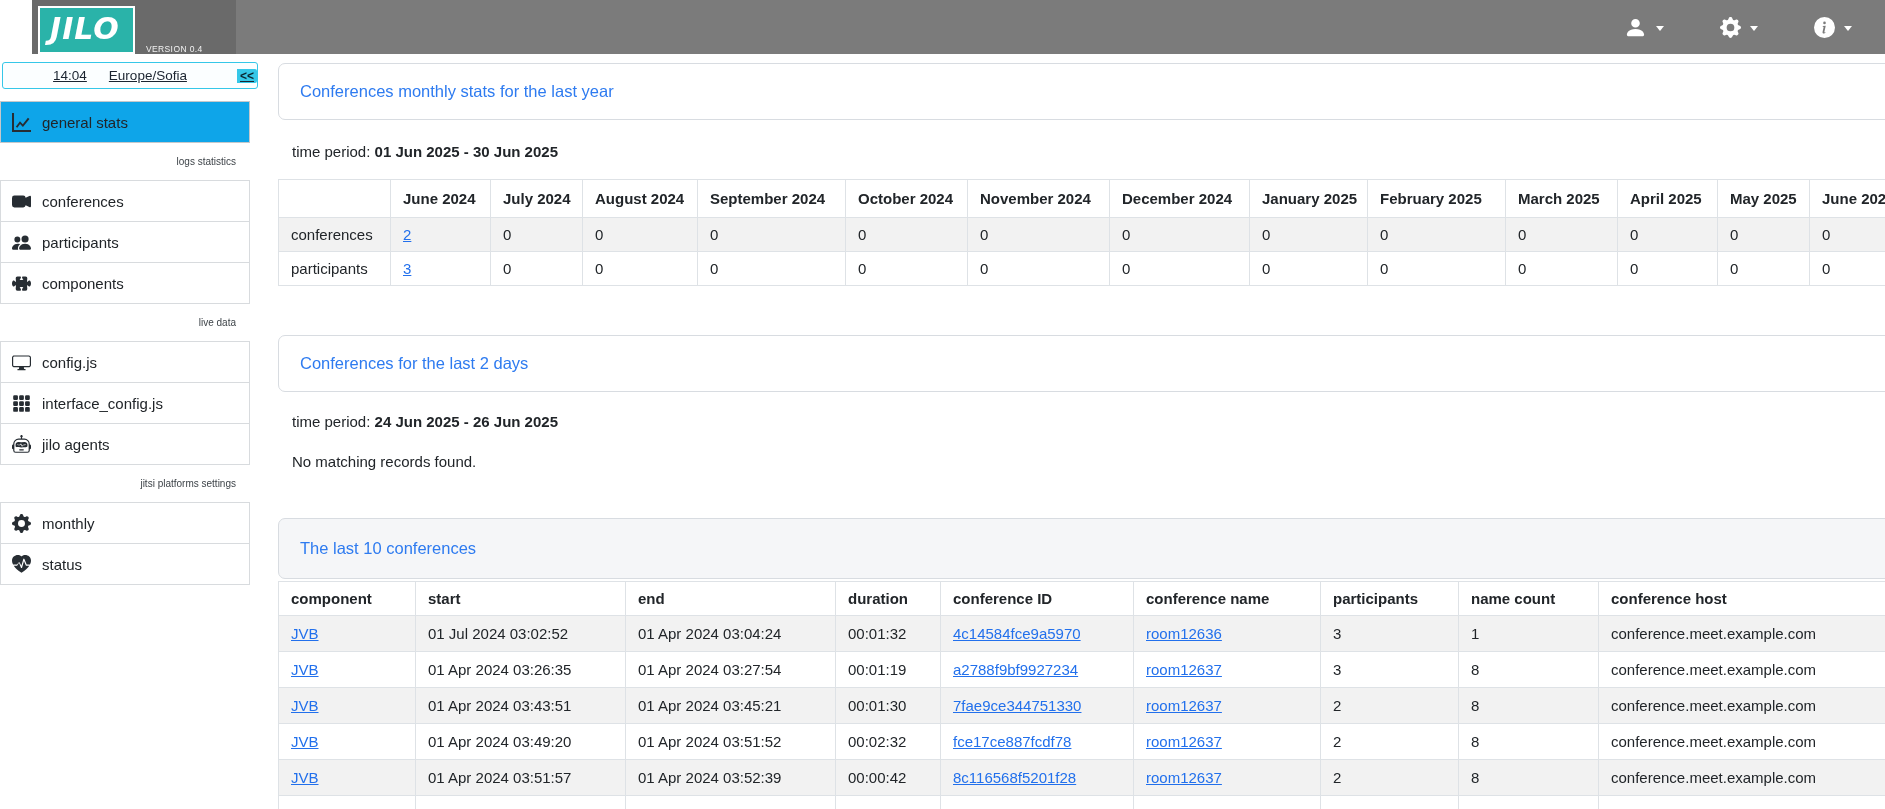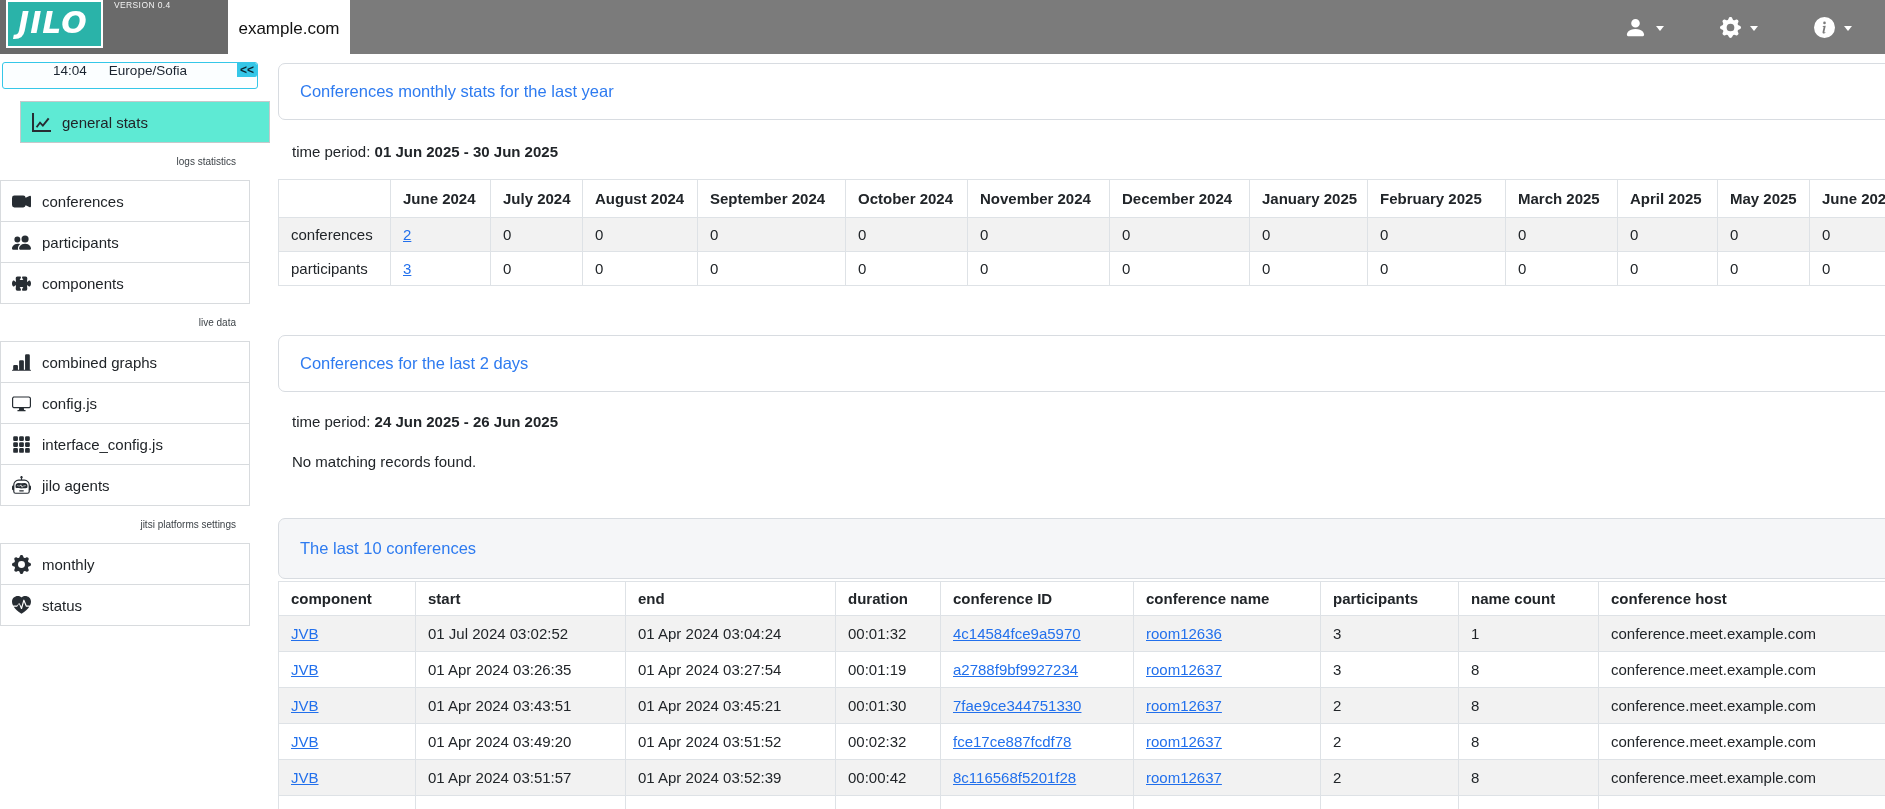--- a/index.html
+++ b/index.html
@@ -2,47 +2,47 @@
 <html><head>
 <meta charset="utf-8">
 <style>
   * { margin:0; padding:0; box-sizing:border-box; }
   html,body { width:1885px; height:809px; overflow:hidden; background:#fff;
     font-family:"Liberation Sans","DejaVu Sans",sans-serif; color:#212529; }
   #app { position:relative; width:1885px; height:809px; background:#fff; overflow:hidden; }
 
   
   .topbar { position:absolute; top:0; left:0; width:100%; height:54px; display:flex; }
-  .tb-left { width:228px; height:54px; background:#6a6a6a; display:flex; align-items:flex-start; flex:none; }
+  .tb-left { width:204px; height:54px; background:#6a6a6a; display:flex; align-items:flex-end; flex:none;margin-left:32px; }
   .logo { margin-left:6px; background:#2ab3a9; border:2px solid #fff; color:#fff;
     font-style:italic; font-weight:800; font-size:30px; line-height:40px; padding:1px 13px 3px 10px;
     font-family:"DejaVu Sans","Liberation Sans",sans-serif; letter-spacing:1px; }
   .version { color:#f2f2f2; font-size:8.5px; margin-left:11px; letter-spacing:.4px; }
   .tab { flex:none; width:122px; margin-top:3px; height:51px; background:#fff; color:#111;
     border-radius:5px 5px 0 0; display:flex; align-items:center; justify-content:center; font-size:17px; cursor:default; }
   .tb-rest { flex:1; height:54px; background:#7b7b7b; display:flex; align-items:center;
     justify-content:flex-end; gap:56px; padding-right:33px; }
   .icon-group { display:flex; align-items:center; gap:9px; cursor:pointer; }
   .icon-group svg { fill:#fff; display:block; }
   .caret { width:0; height:0; border-left:4.5px solid transparent; border-right:4.5px solid transparent;
     border-top:5.5px solid #fff; margin-top:3px; }
 
   
   .sidebar { position:absolute; top:54px; left:0; width:260px; }
   .clock-bar { margin:8px 0 0 2px; width:256px; height:27px; border:1px solid #35c7e8; border-radius:3px;
-    background:#fbfeff; display:flex; align-items:flex-start; font-size:13.5px; color:#1b2430; overflow:hidden; }
+    background:#fbfeff; display:flex; align-items:center; font-size:13.5px; color:#1b2430; overflow:hidden;text-decoration:underline; }
   .clock-text { flex:1; display:flex; align-items:center; justify-content:center; }
   .clock-text .tz { margin-left:22px; }
   .collapse-btn { width:20px; background:#35c7e8; color:#0b2530; display:flex; align-items:center;
     justify-content:center; font-weight:700; font-size:12px; cursor:pointer; border-radius:0 2px 2px 0; }
   .menu { margin-top:12px; }
   .menu-item { width:250px; height:42px; background:#fff; border:1px solid #d8dbde; margin-top:-1px;
     display:flex; align-items:center; gap:11px; padding-left:11px; font-size:15px; color:#212529; cursor:pointer; }
   .menu-item:first-child { margin-top:0; }
-  .menu-item.active { background:#5eead4; border-color:#c5c8cb; position:relative; z-index:1;margin-left:20px; }
+  .menu-item.active { background:#0ea5e9; border-color:#c5c8cb; position:relative; z-index:1; }
   .menu-item svg { fill:#272d33; flex:none; display:block; }
   .section-label { width:250px; height:38px; line-height:38px; text-align:right; padding-right:14px;
     font-size:10px; color:#3d4348; }
 
   
   .main { position:absolute; top:54px; left:278px; width:1680px; }
   .card-head { border:1px solid #d8dce1; border-radius:7px; padding:18px 21px; background:#fff; }
   .card-head h2 { font-size:16.5px; font-weight:400; color:#2e7bf0; line-height:19px; }
   .card-head.gray { background:#f5f6f8; padding:20px 21px; }
   .mt-card1 { margin-top:9px; }
@@ -69,21 +69,20 @@
 </head>
 <body>
 
 <div id="app">
 
   <header class="topbar">
     <div class="tb-left">
       <div class="logo">JILO</div>
       <div class="version">VERSION 0.4</div>
     </div>
-    <div class="tab">example.com</div>
     <div class="tb-rest">
       <div class="icon-group">
         <svg width="23" height="23" viewBox="0 0 16 16">
             <path d="M3 14s-1 0-1-1 1-4 6-4 6 3 6 4-1 1-1 1H3zm5-6a3 3 0 1 0 0-6 3 3 0 0 0 0 6z"></path>
           </svg>
         <span class="caret"></span>
       </div>
       <div class="icon-group">
         <svg width="21" height="21" viewBox="0 0 16 16">
             <path d="M9.405 1.05c-.413-1.4-2.397-1.4-2.81 0l-.1.34a1.464 1.464 0 0 1-2.105.872l-.31-.17c-1.283-.698-2.686.705-1.987 1.987l.169.311c.446.82.023 1.841-.872 2.105l-.34.1c-1.4.413-1.4 2.397 0 2.81l.34.1a1.464 1.464 0 0 1 .872 2.105l-.17.31c-.698 1.283.705 2.686 1.987 1.987l.311-.169a1.464 1.464 0 0 1 2.105.872l.1.34c.413 1.4 2.397 1.4 2.81 0l.1-.34a1.464 1.464 0 0 1 2.105-.872l.31.17c1.283.698 2.686-.705 1.987-1.987l-.169-.311a1.464 1.464 0 0 1 .872-2.105l.34-.1c1.4-.413 1.4-2.397 0-2.81l-.34-.1a1.464 1.464 0 0 1-.872-2.105l.17-.31c.698-1.283-.705-2.686-1.987-1.987l-.311.169a1.464 1.464 0 0 1-2.105-.872l-.1-.34zM8 10.93a2.929 2.929 0 1 1 0-5.86 2.929 2.929 0 0 1 0 5.858z"></path>
@@ -133,26 +132,20 @@
       </div>
       <div class="menu-item">
         <svg width="19" height="19" viewBox="0 0 16 16">
             <path d="M3.112 3.645A1.5 1.5 0 0 1 4.605 2H7a.5.5 0 0 1 .5.5v.382c0 .696-.497 1.182-.872 1.469a.459.459 0 0 0-.115.118.113.113 0 0 0-.012.025L6.5 4.5v.003l.003.01c.004.01.014.028.036.053a.86.86 0 0 0 .27.194C7.09 4.9 7.51 5 8 5c.492 0 .912-.1 1.19-.24a.86.86 0 0 0 .271-.194.213.213 0 0 0 .039-.063v-.009l-.012-.025a.459.459 0 0 0-.115-.118c-.375-.287-.872-.773-.872-1.469V2.5A.5.5 0 0 1 9 2h2.395a1.5 1.5 0 0 1 1.493 1.645L12.645 6.5h.237c.195 0 .42-.147.675-.48.21-.274.528-.52.943-.52.568 0 .947.447 1.154.862C15.877 6.807 16 7.387 16 8s-.123 1.193-.346 1.638c-.207.415-.586.862-1.154.862-.415 0-.733-.246-.943-.52-.255-.333-.48-.48-.675-.48h-.237l.243 2.855A1.5 1.5 0 0 1 11.395 14H9a.5.5 0 0 1-.5-.5v-.382c0-.696.497-1.182.872-1.469a.459.459 0 0 0 .115-.118.113.113 0 0 0 .012-.025L9.5 11.5v-.003a.214.214 0 0 0-.039-.064.859.859 0 0 0-.27-.193C8.91 11.1 8.49 11 8 11c-.491 0-.912.1-1.19.24a.859.859 0 0 0-.271.194.214.214 0 0 0-.039.063v.003l.001.006a.113.113 0 0 0 .012.025c.016.027.05.068.115.118.375.287.872.773.872 1.469v.382a.5.5 0 0 1-.5.5H4.605a1.5 1.5 0 0 1-1.493-1.645L3.356 9.5h-.238c-.195 0-.42.147-.675.48-.21.274-.528.52-.943.52-.568 0-.947-.447-1.154-.862C.123 9.193 0 8.613 0 8s.123-1.193.346-1.638C.553 5.947.932 5.5 1.5 5.5c.415 0 .733.246.943.52.255.333.48.48.675.48h.238l-.244-2.855z"></path>
           </svg>
         <span>components</span>
       </div>
 
       <div class="section-label">live data</div>
 
-      <div class="menu-item">
-        <svg width="19" height="19" viewBox="0 0 16 16">
-            <path d="M11 2a1 1 0 0 1 1-1h2a1 1 0 0 1 1 1v12h.5a.5.5 0 0 1 0 1H.5a.5.5 0 0 1 0-1H1v-3a1 1 0 0 1 1-1h2a1 1 0 0 1 1 1v3h1V7a1 1 0 0 1 1-1h2a1 1 0 0 1 1 1v7h1V2z"></path>
-          </svg>
-        <span>combined graphs</span>
-      </div>
       <div class="menu-item">
         <svg width="19" height="19" viewBox="0 0 16 16">
             <path d="M0 4s0-2 2-2h12s2 0 2 2v6s0 2-2 2h-4c0 .667.083 1.167.25 1.5H11a.5.5 0 0 1 0 1H5a.5.5 0 0 1 0-1h.75c.167-.333.25-.833.25-1.5H2s-2 0-2-2V4zm1.398-.855a.758.758 0 0 0-.254.302A1.46 1.46 0 0 0 1 4.01V10c0 .325.078.502.145.602.07.105.17.188.302.254a1.464 1.464 0 0 0 .538.143L2.01 11H14c.325 0 .502-.078.602-.145a.758.758 0 0 0 .254-.302 1.464 1.464 0 0 0 .143-.538L15 9.99V4c0-.325-.078-.502-.145-.602a.757.757 0 0 0-.302-.254A1.46 1.46 0 0 0 13.99 3H2c-.325 0-.502.078-.602.145z"></path>
           </svg>
         <span>config.js</span>
       </div>
       <div class="menu-item">
         <svg width="19" height="19" viewBox="0 0 16 16">
             <path d="M1 2a1 1 0 0 1 1-1h2a1 1 0 0 1 1 1v2a1 1 0 0 1-1 1H2a1 1 0 0 1-1-1V2zm5 0a1 1 0 0 1 1-1h2a1 1 0 0 1 1 1v2a1 1 0 0 1-1 1H7a1 1 0 0 1-1-1V2zm5 0a1 1 0 0 1 1-1h2a1 1 0 0 1 1 1v2a1 1 0 0 1-1 1h-2a1 1 0 0 1-1-1V2zM1 7a1 1 0 0 1 1-1h2a1 1 0 0 1 1 1v2a1 1 0 0 1-1 1H2a1 1 0 0 1-1-1V7zm5 0a1 1 0 0 1 1-1h2a1 1 0 0 1 1 1v2a1 1 0 0 1-1 1H7a1 1 0 0 1-1-1V7zm5 0a1 1 0 0 1 1-1h2a1 1 0 0 1 1 1v2a1 1 0 0 1-1 1h-2a1 1 0 0 1-1-1V7zM1 12a1 1 0 0 1 1-1h2a1 1 0 0 1 1 1v2a1 1 0 0 1-1 1H2a1 1 0 0 1-1-1v-2zm5 0a1 1 0 0 1 1-1h2a1 1 0 0 1 1 1v2a1 1 0 0 1-1 1H7a1 1 0 0 1-1-1v-2zm5 0a1 1 0 0 1 1-1h2a1 1 0 0 1 1 1v2a1 1 0 0 1-1 1h-2a1 1 0 0 1-1-1v-2z"></path>
           </svg>

